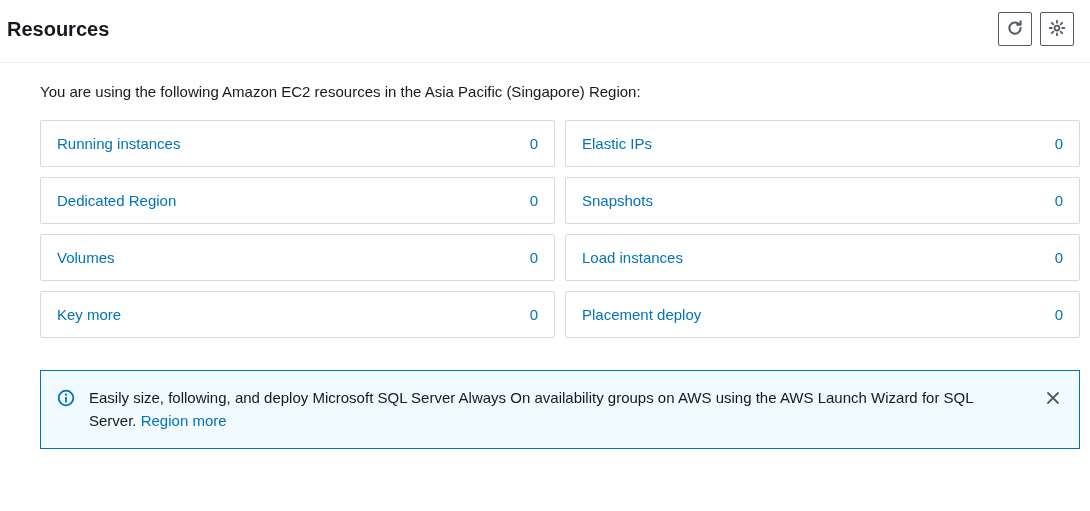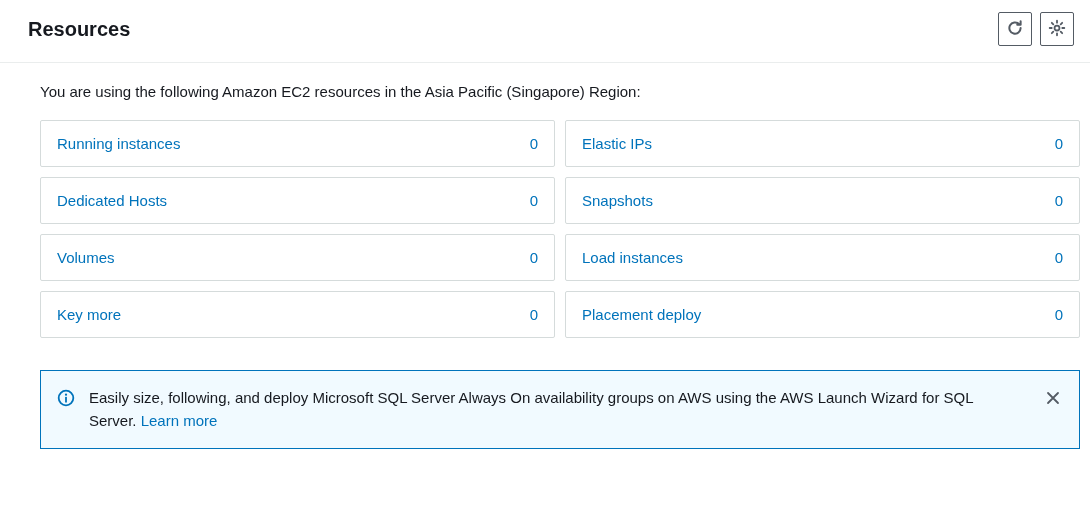--- a/index.html
+++ b/index.html
@@ -11,21 +11,21 @@
       font-family: "Amazon Ember", "Helvetica Neue", Arial, sans-serif;
       font-size: 14px;
       color: #16191f;
       background: #ffffff;
       width: 1090px;
     }
     .header-bar {
       display: flex;
       justify-content: space-between;
       align-items: center;
-      padding: 12px 16px 16px 28px;
+      padding: 12px 16px 16px 7px;
       border-bottom: 1px solid #eaeded;
     }
     .header-title {
       font-size: 20px;
       font-weight: 700;
       color: #16191f;
     }
     .header-actions {
       display: flex;
       gap: 8px;
@@ -149,21 +149,21 @@
     <div class="resource-card">
       <span class="resource-label">Running instances</span>
       <span class="resource-count">0</span>
     </div>
     <div class="resource-card">
       <span class="resource-label">Elastic IPs</span>
       <span class="resource-count">0</span>
     </div>
 
     <div class="resource-card">
-      <span class="resource-label">Dedicated Hosts</span>
+      <span class="resource-label">Dedicated Region</span>
       <span class="resource-count">0</span>
     </div>
     <div class="resource-card">
       <span class="resource-label">Snapshots</span>
       <span class="resource-count">0</span>
     </div>
 
     <div class="resource-card">
       <span class="resource-label">Volumes</span>
       <span class="resource-count">0</span>
@@ -187,21 +187,21 @@
 
   <div class="info-banner">
     <span class="info-icon">
       <svg width="18" height="18" viewBox="0 0 16 16" fill="none">
         <circle cx="8" cy="8" r="6.5" stroke="#0073bb" stroke-width="1.6"></circle>
         <circle cx="8" cy="5" r="1" fill="#0073bb"></circle>
         <rect x="7.2" y="7" width="1.6" height="5" fill="#0073bb"></rect>
       </svg>
     </span>
     <p class="info-text">
-      <span>Easily size, following, and deploy Microsoft SQL Server Always On availability groups on AWS using the AWS Launch Wizard for SQL Server. </span><a class="info-link">Learn more</a>
+      <span>Easily size, following, and deploy Microsoft SQL Server Always On availability groups on AWS using the AWS Launch Wizard for SQL Server. </span><a class="info-link">Region more</a>
     </p>
     <button class="close-btn">
       <span>
         <svg width="14" height="14" viewBox="0 0 14 14" stroke="#545b64" stroke-width="1.8" stroke-linecap="round">
           <path d="M2 2l10 10M12 2L2 12"></path>
         </svg>
       </span>
     </button>
   </div>
 </div>

